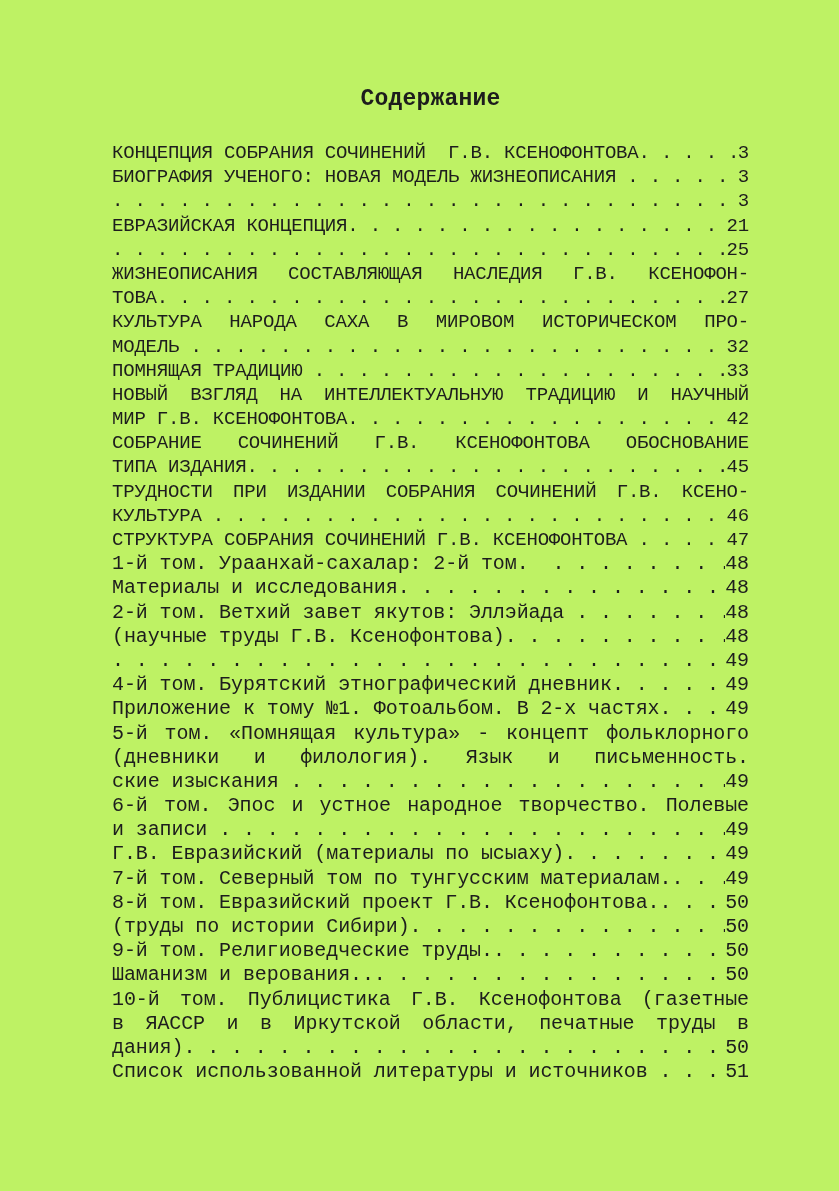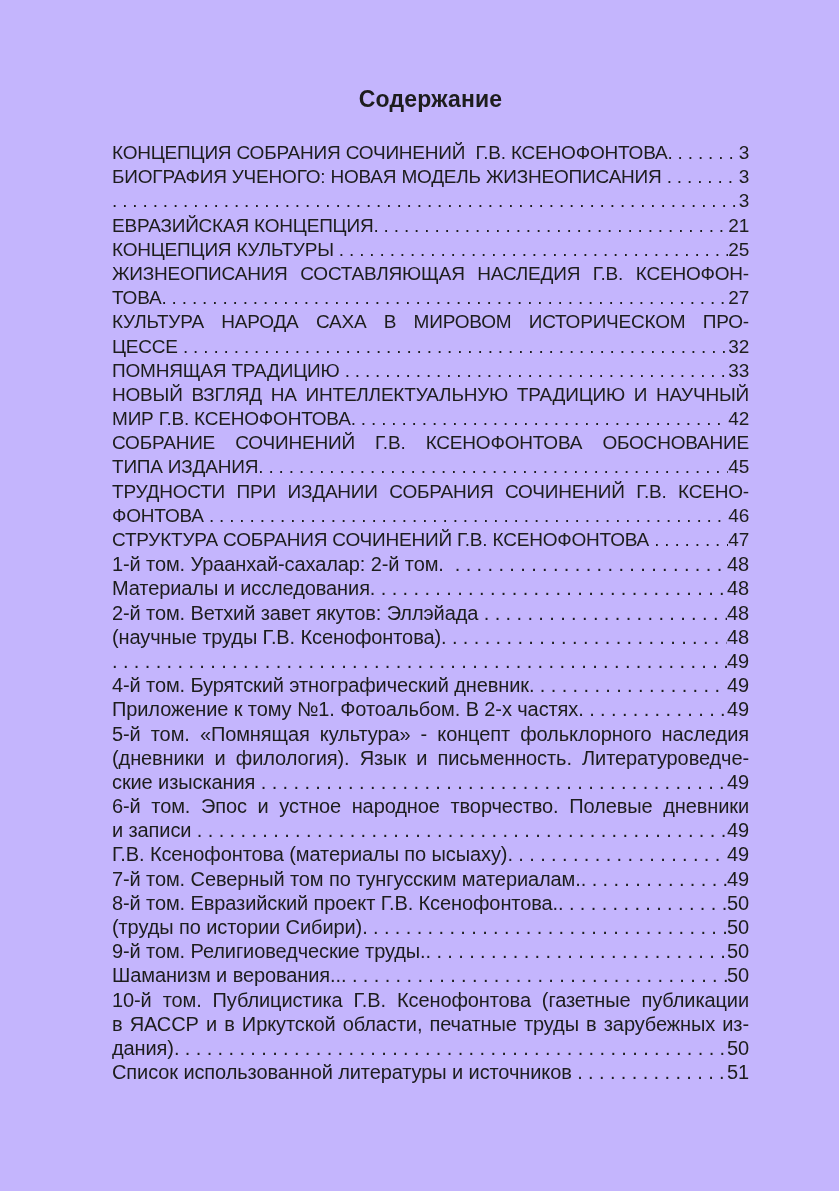--- a/index.html
+++ b/index.html
@@ -4,23 +4,23 @@
 <style>
   html, body {
     margin: 0;
     padding: 0;
     background: #ffffff;
   }
   .sheet {
     position: relative;
     width: 839px;
     height: 1191px;
-    background: #c4b5fd;
+    background: #bef264;
     overflow: hidden;
-    font-family: Liberation Sans, sans-serif;
+    font-family: Liberation Mono, monospace;
     color: #1d1d1d;
   }
   .content {
     position: absolute;
     left: 112px;
     top: 87px;
     width: 637px;
   }
   .title {
     font-weight: bold;
@@ -89,41 +89,40 @@
         <div class="line caps">
     <span class="leader">. . . . . . . . . . . . . . . . . . . . . . . . . . . . . . . . . . . . . . . . . . . . . . . . . . . . . . . . . . . . . . . . . . . . . . . . . . . . . . . . . . . . . . . . . . </span>
     <span class="pg">3</span>
   </div>
         <div class="line caps">
     <span class="t">ЕВРАЗИЙСКАЯ КОНЦЕПЦИЯ</span>
     <span class="leader">. . . . . . . . . . . . . . . . . . . . . . . . . . . . . . . . . . . . . . . . . . . . . . . . . . . . . . . . . . . . . . . . . . . . . . . . . . . . . . . . . . . . . . . . . . </span>
     <span class="pg">21</span>
   </div>
         <div class="line caps">
-    <span class="t">КОНЦЕПЦИЯ КУЛЬТУРЫ </span>
     <span class="leader">. . . . . . . . . . . . . . . . . . . . . . . . . . . . . . . . . . . . . . . . . . . . . . . . . . . . . . . . . . . . . . . . . . . . . . . . . . . . . . . . . . . . . . . . . . </span>
     <span class="pg">25</span>
   </div>
         <div class="line caps justify">
     <span class="t">ЖИЗНЕОПИСАНИЯ СОСТАВЛЯЮЩАЯ НАСЛЕДИЯ Г.В. КСЕНОФОН-</span>
     
     
   </div>
         <div class="line caps">
     <span class="t">ТОВА</span>
     <span class="leader">. . . . . . . . . . . . . . . . . . . . . . . . . . . . . . . . . . . . . . . . . . . . . . . . . . . . . . . . . . . . . . . . . . . . . . . . . . . . . . . . . . . . . . . . . . </span>
     <span class="pg">27</span>
   </div>
         <div class="line caps justify">
     <span class="t">КУЛЬТУРА НАРОДА САХА В МИРОВОМ ИСТОРИЧЕСКОМ ПРО-</span>
     
     
   </div>
         <div class="line caps">
-    <span class="t">ЦЕССЕ </span>
+    <span class="t">МОДЕЛЬ </span>
     <span class="leader">. . . . . . . . . . . . . . . . . . . . . . . . . . . . . . . . . . . . . . . . . . . . . . . . . . . . . . . . . . . . . . . . . . . . . . . . . . . . . . . . . . . . . . . . . . </span>
     <span class="pg">32</span>
   </div>
         <div class="line caps">
     <span class="t">ПОМНЯЩАЯ ТРАДИЦИЮ </span>
     <span class="leader">. . . . . . . . . . . . . . . . . . . . . . . . . . . . . . . . . . . . . . . . . . . . . . . . . . . . . . . . . . . . . . . . . . . . . . . . . . . . . . . . . . . . . . . . . . </span>
     <span class="pg">33</span>
   </div>
         <div class="line caps justify">
     <span class="t">НОВЫЙ ВЗГЛЯД НА ИНТЕЛЛЕКТУАЛЬНУЮ ТРАДИЦИЮ И НАУЧНЫЙ</span>
@@ -144,21 +143,21 @@
     <span class="t">ТИПА ИЗДАНИЯ</span>
     <span class="leader">. . . . . . . . . . . . . . . . . . . . . . . . . . . . . . . . . . . . . . . . . . . . . . . . . . . . . . . . . . . . . . . . . . . . . . . . . . . . . . . . . . . . . . . . . . </span>
     <span class="pg">45</span>
   </div>
         <div class="line caps justify">
     <span class="t">ТРУДНОСТИ ПРИ ИЗДАНИИ СОБРАНИЯ СОЧИНЕНИЙ Г.В. КСЕНО-</span>
     
     
   </div>
         <div class="line caps">
-    <span class="t">ФОНТОВА </span>
+    <span class="t">КУЛЬТУРА </span>
     <span class="leader">. . . . . . . . . . . . . . . . . . . . . . . . . . . . . . . . . . . . . . . . . . . . . . . . . . . . . . . . . . . . . . . . . . . . . . . . . . . . . . . . . . . . . . . . . . </span>
     <span class="pg">46</span>
   </div>
         <div class="line caps">
     <span class="t">СТРУКТУРА СОБРАНИЯ СОЧИНЕНИЙ Г.В. КСЕНОФОНТОВА </span>
     <span class="leader">. . . . . . . . . . . . . . . . . . . . . . . . . . . . . . . . . . . . . . . . . . . . . . . . . . . . . . . . . . . . . . . . . . . . . . . . . . . . . . . . . . . . . . . . . . </span>
     <span class="pg">47</span>
   </div>
         <div class="line">
     <span class="t">1-й том. Ураанхай-сахалар: 2-й том.  </span>
@@ -213,21 +212,21 @@
     <span class="t">6-й том. Эпос и устное народное творчество. Полевые дневники</span>
     
     
   </div>
         <div class="line">
     <span class="t">и записи </span>
     <span class="leader">. . . . . . . . . . . . . . . . . . . . . . . . . . . . . . . . . . . . . . . . . . . . . . . . . . . . . . . . . . . . . . . . . . . . . . . . . . . . . . . . . . . . . . . . . . </span>
     <span class="pg">49</span>
   </div>
         <div class="line">
-    <span class="t">Г.В. Ксенофонтова (материалы по ысыаху). </span>
+    <span class="t">Г.В. Евразийский (материалы по ысыаху). </span>
     <span class="leader">. . . . . . . . . . . . . . . . . . . . . . . . . . . . . . . . . . . . . . . . . . . . . . . . . . . . . . . . . . . . . . . . . . . . . . . . . . . . . . . . . . . . . . . . . . </span>
     <span class="pg">49</span>
   </div>
         <div class="line">
     <span class="t">7-й том. Северный том по тунгусским материалам.</span>
     <span class="leader">. . . . . . . . . . . . . . . . . . . . . . . . . . . . . . . . . . . . . . . . . . . . . . . . . . . . . . . . . . . . . . . . . . . . . . . . . . . . . . . . . . . . . . . . . . </span>
     <span class="pg">49</span>
   </div>
         <div class="line">
     <span class="t">8-й том. Евразийский проект Г.В. Ксенофонтова.</span>

